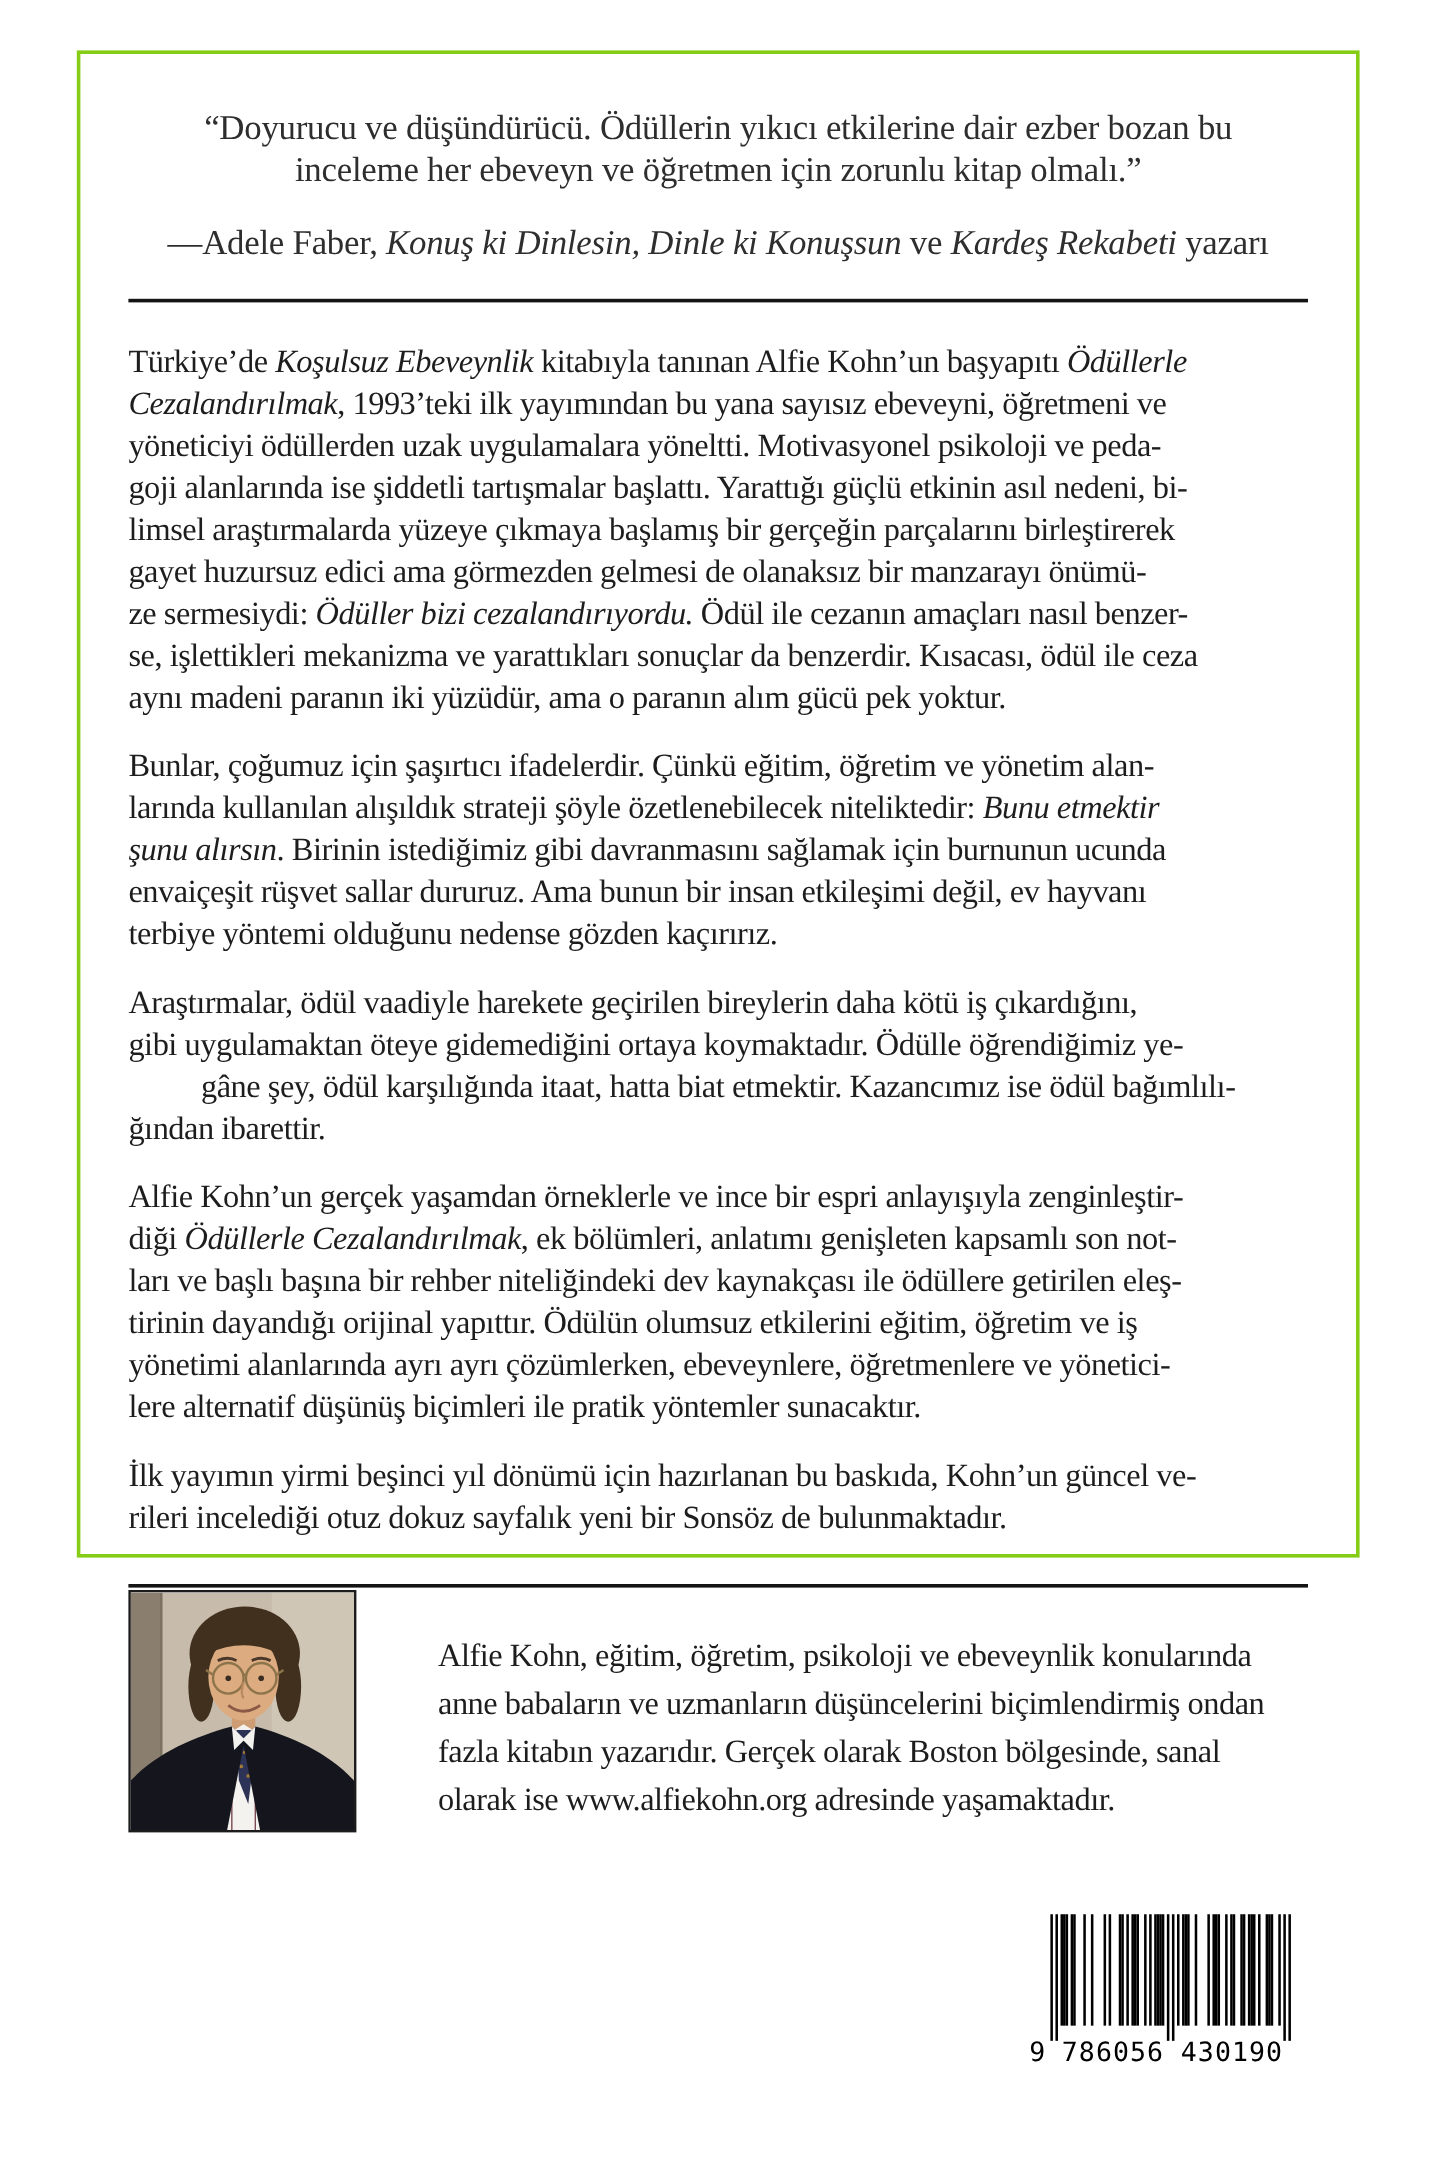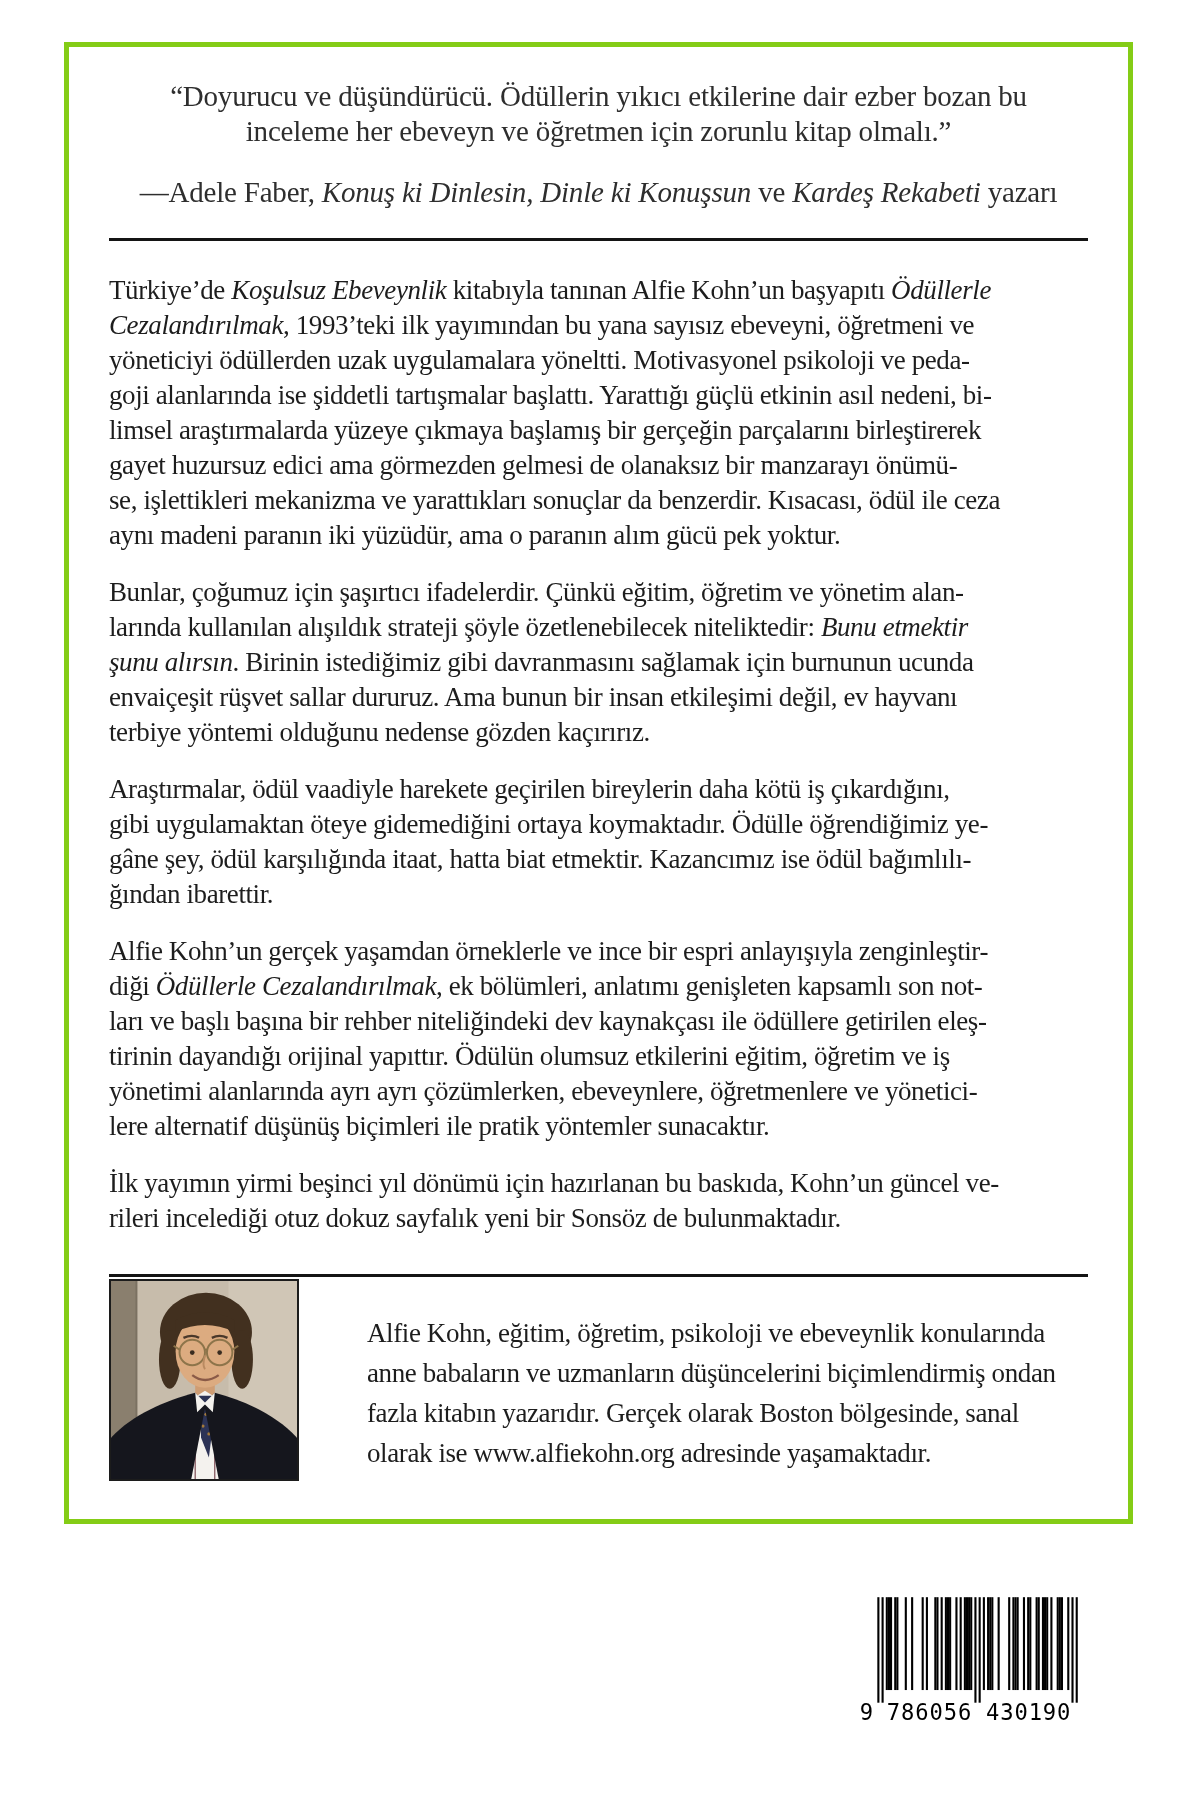--- a/index.html
+++ b/index.html
@@ -5,24 +5,24 @@
   html, body {
     margin: 0; padding: 0;
     width: 1200px; height: 1800px;
     background: #ffffff;
     overflow: hidden;
     font-family: "Liberation Serif", "DejaVu Serif", serif;
   }
   #page {
     position: absolute;
     left: 64px; top: 42px;
-    width: 1069px; height: 1482px;
-    border: 5px solid #84cc16;
+    width: 1069px; height: 1256px;
+    border: 3px solid #84cc16;
     box-sizing: border-box;
-    padding: 0 40px;
+    padding: 13px 40px;
     background: #ffffff;
   }
   .line {
     white-space: nowrap;
     overflow: visible;
   }
   
   .quote {
     margin-top: 32px;
     font-size: 29px;
@@ -101,34 +101,35 @@
   <hr class="rule">
 
   <div class="body-section">
       <div class="para">
         <div class="line" style="word-spacing: 0px;">Türkiye’de <i>Koşulsuz Ebeveynlik</i> kitabıyla tanınan Alfie Kohn’un başyapıtı <i>Ödüllerle</i></div>
         <div class="line" style="word-spacing: 0px;"><i>Cezalandırılmak</i>, 1993’teki ilk yayımından bu yana sayısız ebeveyni, öğretmeni ve</div>
         <div class="line" style="word-spacing: 0px;">yöneticiyi ödüllerden uzak uygulamalara yöneltti. Motivasyonel psikoloji ve peda-</div>
         <div class="line" style="word-spacing: 0px;">goji alanlarında ise şiddetli tartışmalar başlattı. Yarattığı güçlü etkinin asıl nedeni, bi-</div>
         <div class="line" style="word-spacing: 0px;">limsel araştırmalarda yüzeye çıkmaya başlamış bir gerçeğin parçalarını birleştirerek</div>
         <div class="line" style="word-spacing: 0px;">gayet huzursuz edici ama görmezden gelmesi de olanaksız bir manzarayı önümü-</div>
+        <div class="line" style="word-spacing: 0px;">ze sermesiydi: <i>Ödüller bizi cezalandırıyordu.</i> Ödül ile cezanın amaçları nasıl benzer-</div>
         <div class="line" style="word-spacing: 0px;">se, işlettikleri mekanizma ve yarattıkları sonuçlar da benzerdir. Kısacası, ödül ile ceza</div>
         <div class="line">aynı madeni paranın iki yüzüdür, ama o paranın alım gücü pek yoktur.</div>
       </div>
       <div class="para">
         <div class="line" style="word-spacing: 0px;">Bunlar, çoğumuz için şaşırtıcı ifadelerdir. Çünkü eğitim, öğretim ve yönetim alan-</div>
         <div class="line" style="word-spacing: 0px;">larında kullanılan alışıldık strateji şöyle özetlenebilecek niteliktedir: <i>Bunu etmektir</i></div>
         <div class="line" style="word-spacing: 0px;"><i>şunu alırsın</i>. Birinin istediğimiz gibi davranmasını sağlamak için burnunun ucunda</div>
         <div class="line" style="word-spacing: 0px;">envaiçeşit rüşvet sallar dururuz. Ama bunun bir insan etkileşimi değil, ev hayvanı</div>
         <div class="line">terbiye yöntemi olduğunu nedense gözden kaçırırız.</div>
       </div>
       <div class="para">
         <div class="line" style="word-spacing: 0px;">Araştırmalar, ödül vaadiyle harekete geçirilen bireylerin daha kötü iş çıkardığını,</div>
         <div class="line" style="word-spacing: 0px;">gibi uygulamaktan öteye gidemediğini ortaya koymaktadır. Ödülle öğrendiğimiz ye-</div>
-        <div class="line" style="word-spacing: 0px;">gâne şey, ödül karşılığında itaat, hatta biat etmektir. Kazancımız ise ödül bağımlılı-</div>
+        <div class="line" style="word-spacing: 0px; text-align: center;">gâne şey, ödül karşılığında itaat, hatta biat etmektir. Kazancımız ise ödül bağımlılı-</div>
         <div class="line">ğından ibarettir.</div>
       </div>
       <div class="para">
         <div class="line" style="word-spacing: 0px;">Alfie Kohn’un gerçek yaşamdan örneklerle ve ince bir espri anlayışıyla zenginleştir-</div>
         <div class="line" style="word-spacing: 0px;">diği <i>Ödüllerle Cezalandırılmak</i>, ek bölümleri, anlatımı genişleten kapsamlı son not-</div>
         <div class="line" style="word-spacing: 0px;">ları ve başlı başına bir rehber niteliğindeki dev kaynakçası ile ödüllere getirilen eleş-</div>
         <div class="line" style="word-spacing: 0px;">tirinin dayandığı orijinal yapıttır. Ödülün olumsuz etkilerini eğitim, öğretim ve iş</div>
         <div class="line" style="word-spacing: 0px;">yönetimi alanlarında ayrı ayrı çözümlerken, ebeveynlere, öğretmenlere ve yönetici-</div>
         <div class="line">lere alternatif düşünüş biçimleri ile pratik yöntemler sunacaktır.</div>
       </div>

